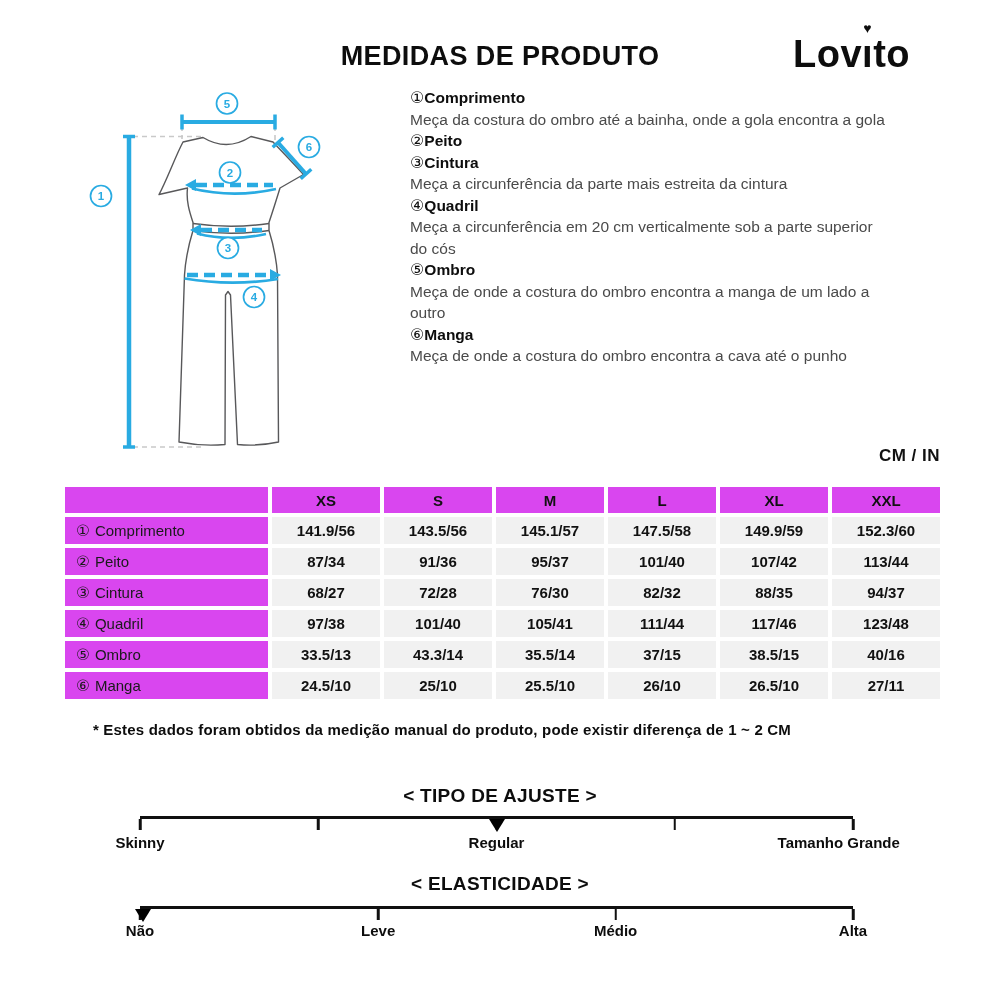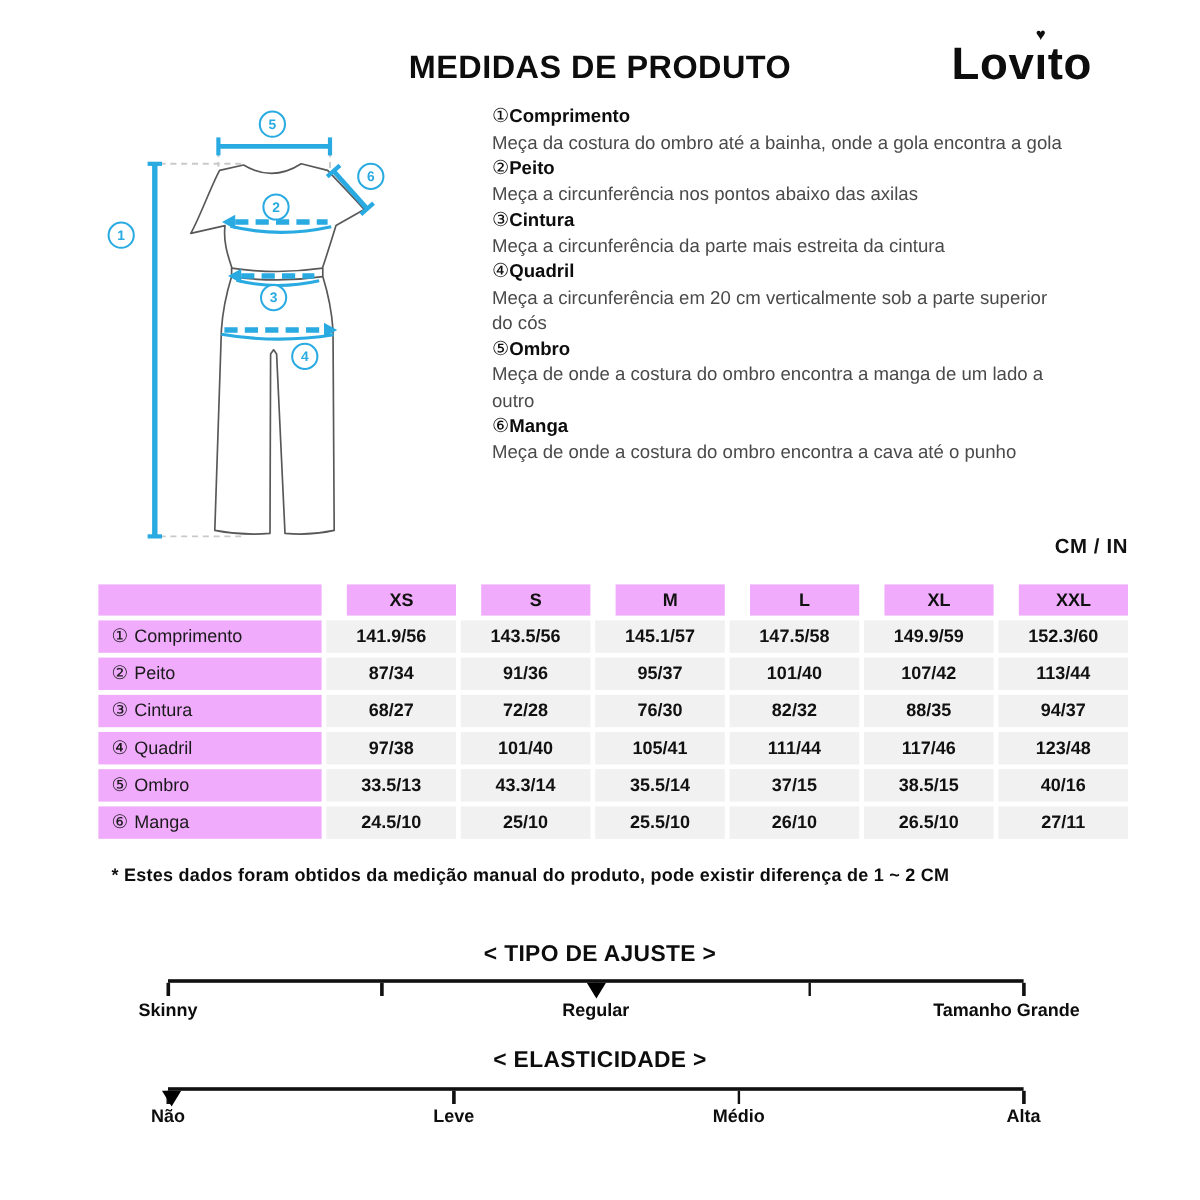--- a/index.html
+++ b/index.html
@@ -32,21 +32,21 @@
   .g-desc{font-size:15.5px;font-weight:400;line-height:21.5px;color:#4a4a4a;max-width:478px;}
   
   .units{position:absolute;top:446px;right:60px;font-size:17px;font-weight:700;letter-spacing:.5px;}
   
   .size-table{
     position:absolute;left:65px;top:487px;width:875px;
     display:grid;grid-template-columns:203px repeat(6,1fr);
     grid-template-rows:26px repeat(6,27px);
     column-gap:4px;row-gap:4px;
   }
-  .t-corner,.t-head,.t-label{background:#f0abfc;margin-left:17px;}
+  .t-corner,.t-head,.t-label{background:#d946ef;}
   .t-head{display:flex;align-items:center;justify-content:center;font-size:15px;font-weight:700;}
   .t-label{display:flex;align-items:center;padding-left:11px;font-size:15px;font-weight:500;gap:5px;color:#1a1a1a;}
   .t-label .t-num{font-weight:400;font-size:15.5px;}
   .t-val{background:#f1f1f1;display:flex;align-items:center;justify-content:center;font-size:15px;font-weight:600;}
   
   .footnote{
     position:absolute;top:721px;left:0;width:884px;text-align:center;
     font-size:15px;font-weight:700;letter-spacing:.2px;color:#0d0d0d;
   }
   
@@ -143,21 +143,20 @@
 </svg>
 
 <div class="guide">
 
   <div class="g-item">
     <div class="g-head"><span class="g-num">①</span><span>Comprimento</span></div>
     <div class="g-desc">Meça da costura do ombro até a bainha, onde a gola encontra a gola</div>
   </div>
   <div class="g-item">
     <div class="g-head"><span class="g-num">②</span><span>Peito</span></div>
-    <div class="g-desc">Meça a circunferência nos pontos abaixo das axilas</div>
   </div>
   <div class="g-item">
     <div class="g-head"><span class="g-num">③</span><span>Cintura</span></div>
     <div class="g-desc">Meça a circunferência da parte mais estreita da cintura</div>
   </div>
   <div class="g-item">
     <div class="g-head"><span class="g-num">④</span><span>Quadril</span></div>
     <div class="g-desc">Meça a circunferência em 20 cm verticalmente sob a parte superior do cós</div>
   </div>
   <div class="g-item">

